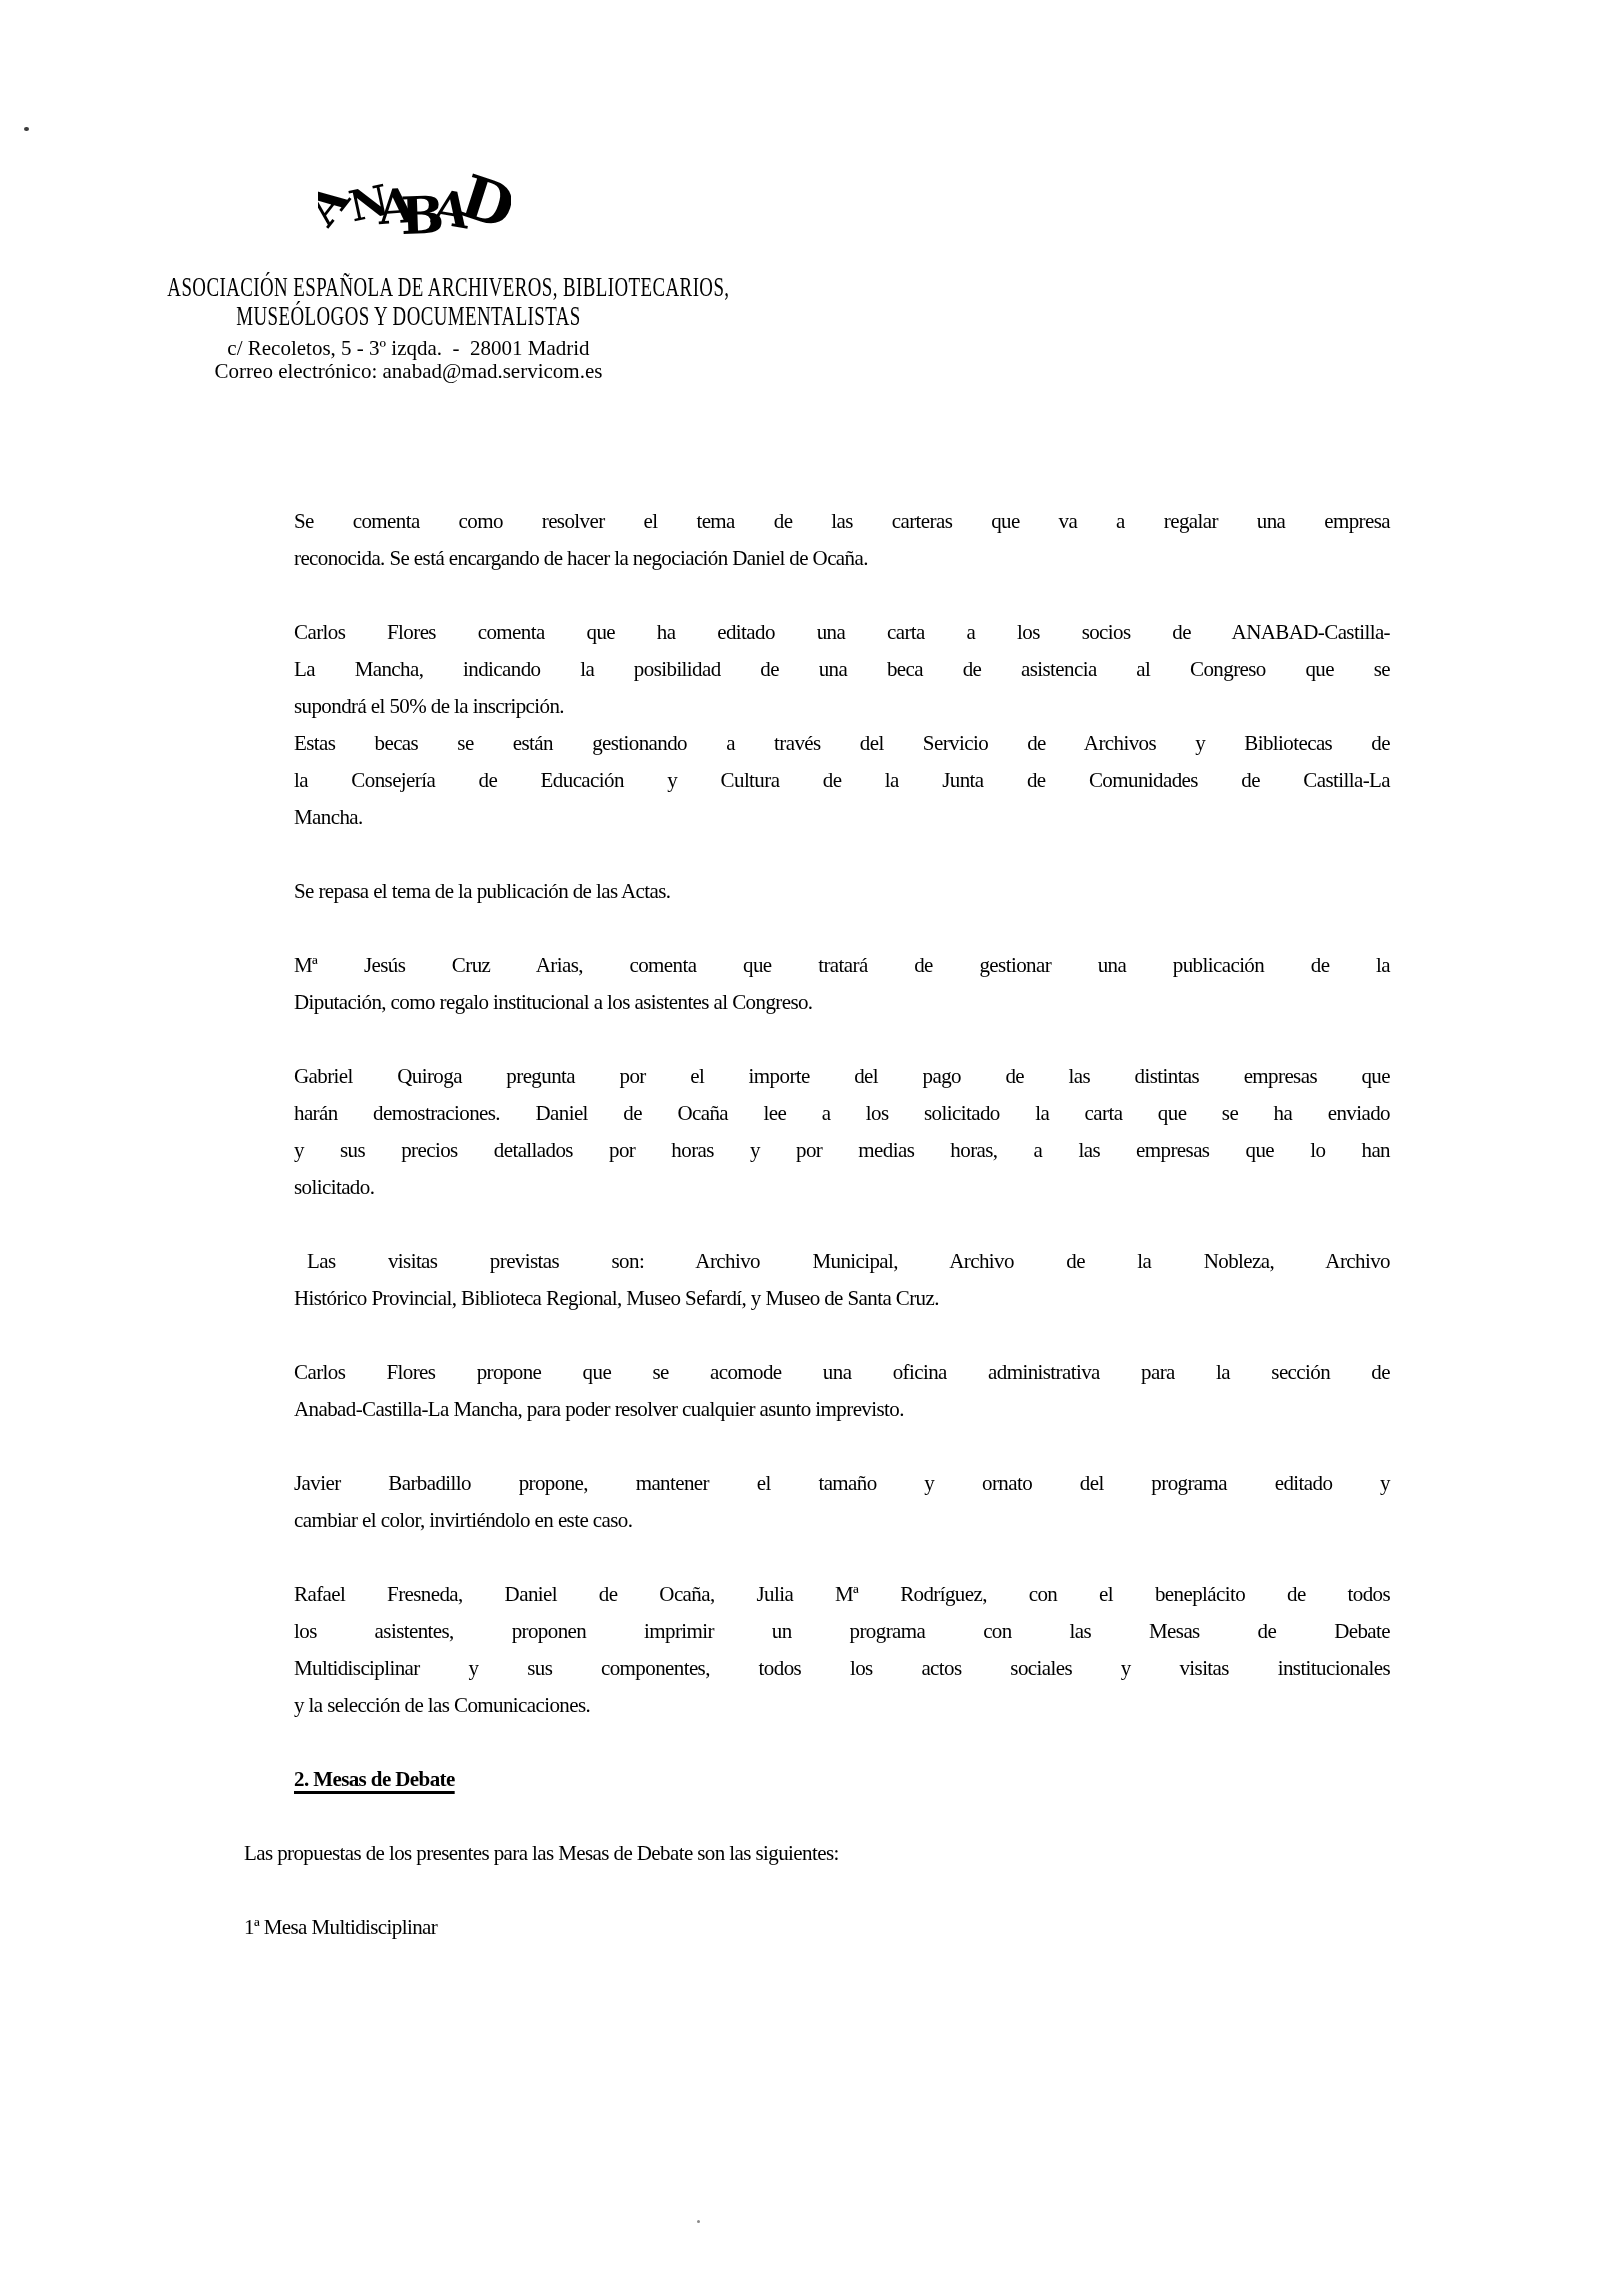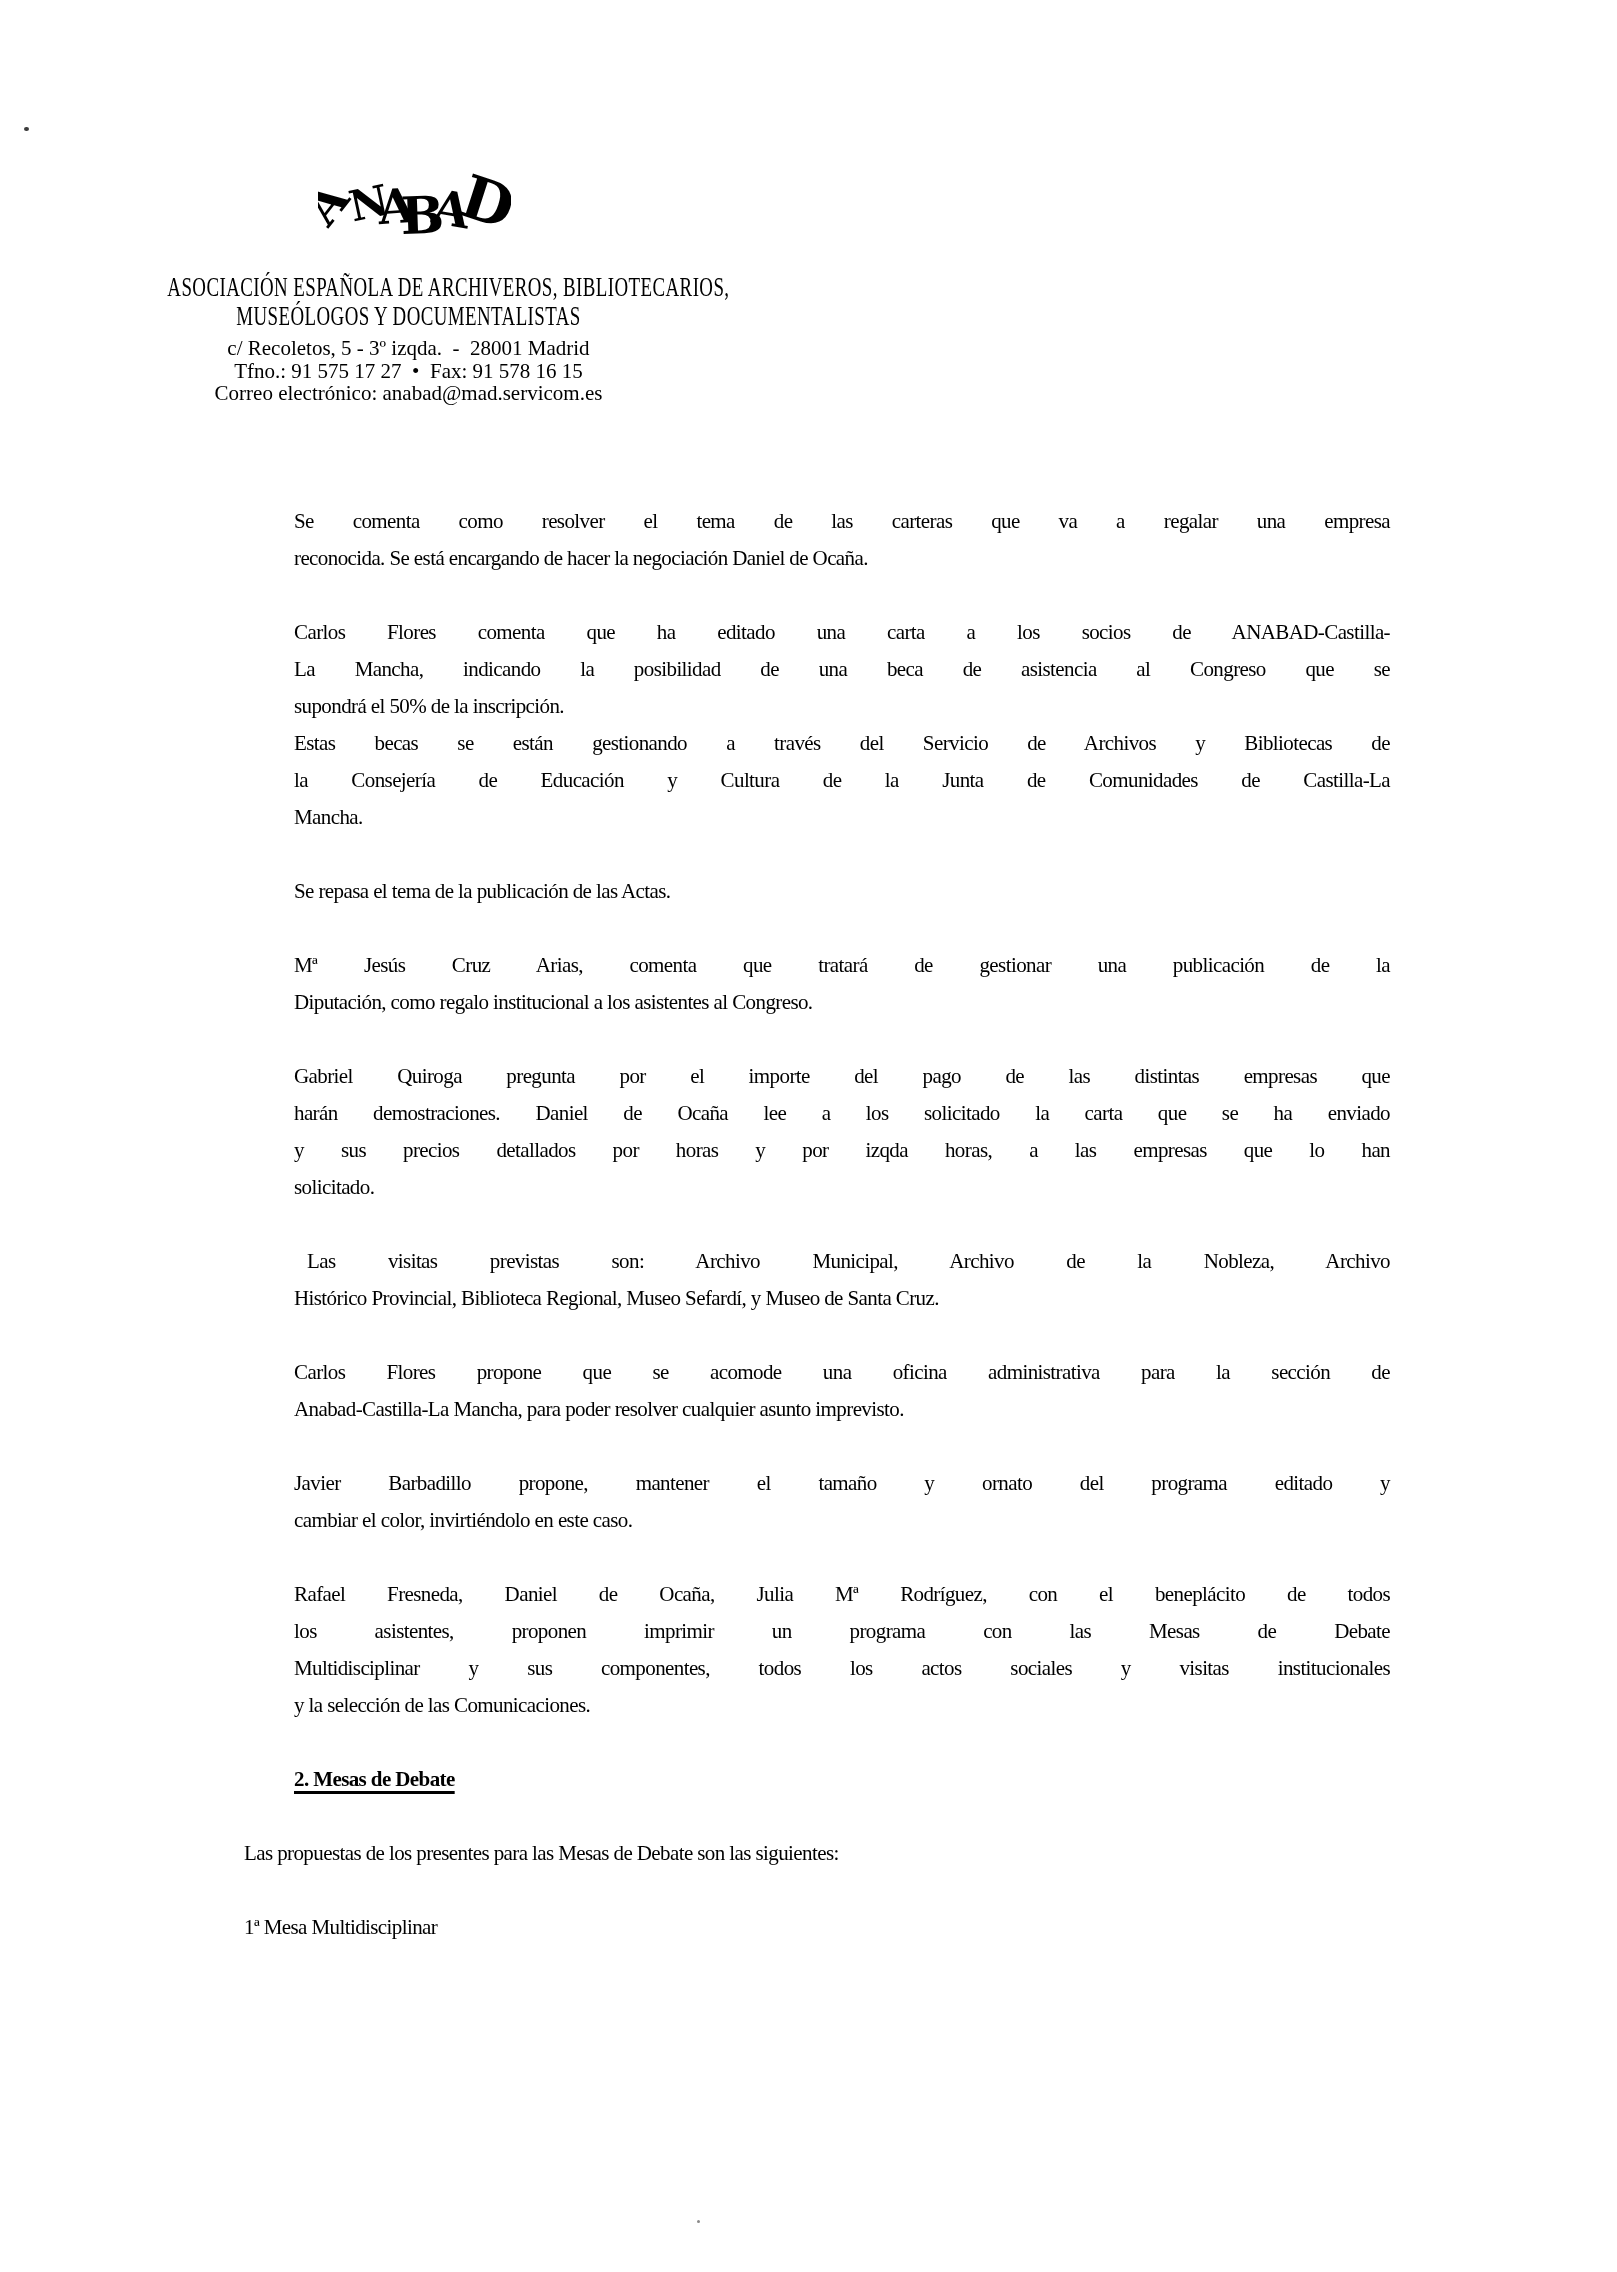--- a/index.html
+++ b/index.html
@@ -66,21 +66,20 @@
       <text x="0" y="0" font-size="74" transform="translate(203,98) rotate(10)">A</text>
       <text x="0" y="0" font-size="92" transform="translate(254,92) rotate(18)">D</text>
     </g>
   </svg>
 
   <div class="letterhead">
     <div class="org-line">ASOCIACIÓN ESPAÑOLA DE ARCHIVEROS, BIBLIOTECARIOS,</div>
     <div class="org-line">MUSEÓLOGOS Y DOCUMENTALISTAS</div>
     <div class="addr-block">
       <div class="addr-line">c/ Recoletos, 5 - 3º izqda.  -  28001 Madrid</div>
-      <div class="addr-line">Tfno.: 91 575 17 27  •  Fax: 91 578 16 15</div>
       <div class="addr-line">Correo electrónico: anabad@mad.servicom.es</div>
     </div>
   </div>
 
   <div class="doc-body">
 
     <div class="blk">
       <div class="ln j">Se comenta como resolver el tema de las carteras que va a regalar una empresa</div>
       <div class="ln plain">reconocida. Se está encargando de hacer la negociación Daniel de Ocaña.</div>
     </div>
@@ -100,21 +99,21 @@
 
 
     <div class="blk">
       <div class="ln j">Mª Jesús Cruz Arias, comenta que tratará de gestionar una publicación de la</div>
       <div class="ln plain">Diputación, como regalo institucional a los asistentes al Congreso.</div>
     </div>
 
     <div class="blk">
       <div class="ln j">Gabriel Quiroga pregunta por el importe del pago de las distintas empresas que</div>
       <div class="ln j">harán demostraciones. Daniel de Ocaña lee a los solicitado la carta que se ha enviado</div>
-      <div class="ln j">y sus precios detallados por horas y por izqda horas, a las empresas que lo han</div>
+      <div class="ln j">y sus precios detallados por horas y por medias horas, a las empresas que lo han</div>
       <div class="ln plain">solicitado.</div>
     </div>
 
     <div class="blk">
       <div class="ln j ind">Las visitas previstas son: Archivo Municipal, Archivo de la Nobleza, Archivo</div>
       <div class="ln plain">Histórico Provincial, Biblioteca Regional, Museo Sefardí, y Museo de Santa Cruz.</div>
     </div>
 
     <div class="blk">
       <div class="ln j">Carlos Flores propone que se acomode una oficina administrativa para la sección de</div>

